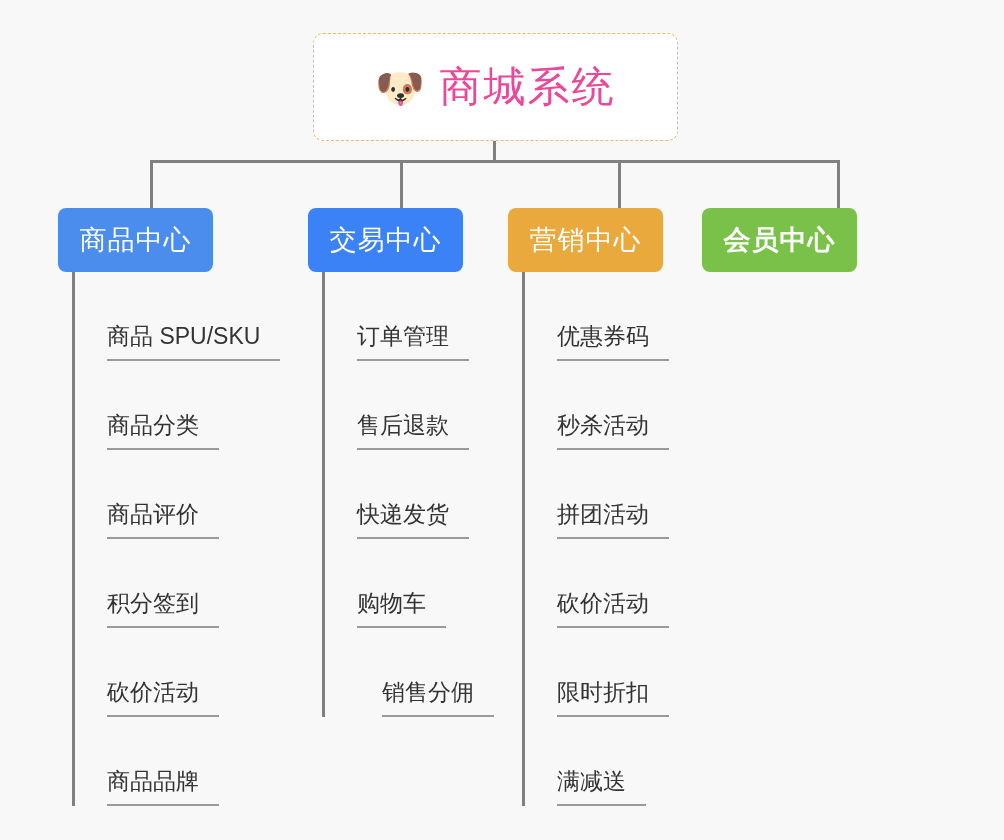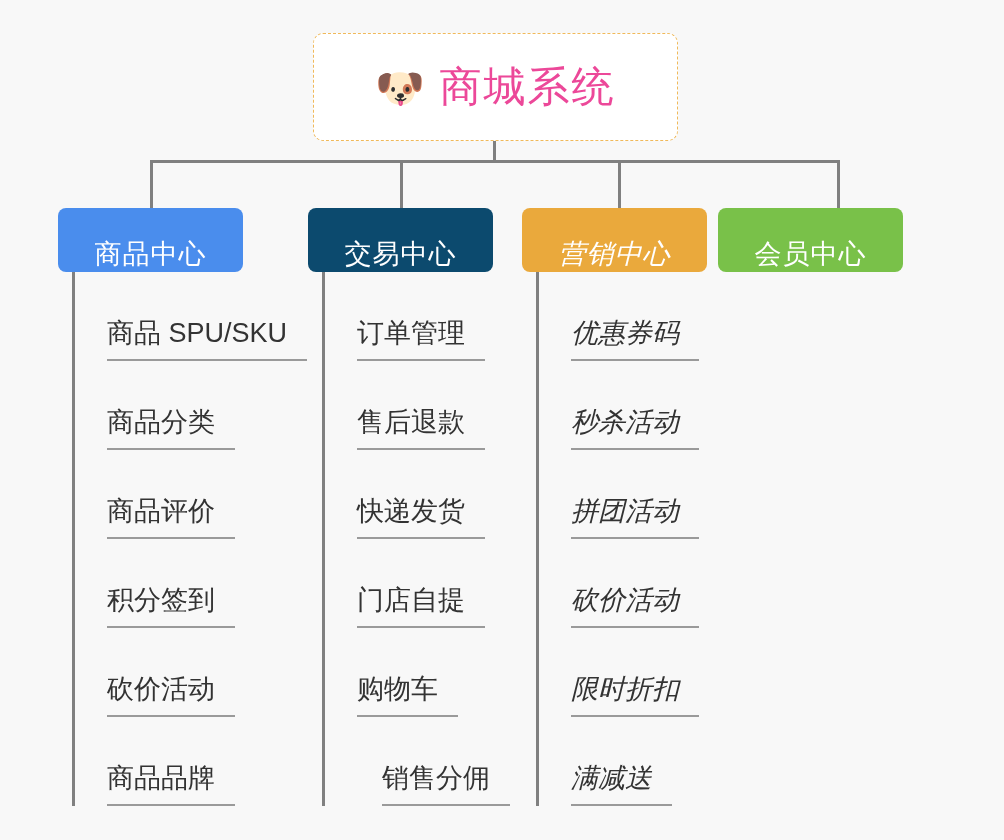--- a/index.html
+++ b/index.html
@@ -77,30 +77,30 @@
   .b3 { left: 618px; }
   .b4 { left: 837px; }
 
   
   .branch {
     position: absolute;
     top: 208px;
   }
   .branch-products  { left: 58px;  }
   .branch-trade     { left: 308px; }
-  .branch-marketing { left: 522px; font-style: italic; }
-  .branch-member    { left: 718px; }
+  .branch-marketing { left: 508px; }
+  .branch-member    { left: 702px; font-weight: bold; }
 
   .branch-header {
-    width: 185px;
+    width: 155px;
     height: 64px;
     box-sizing: border-box;
     border-radius: 8px;
     display: flex;
-    align-items: flex-end;
+    align-items: center;
     justify-content: center;
     color: #ffffff;
     font-size: 27px;
     letter-spacing: 1px;
     white-space: nowrap;
   }
 
   
   .leaf-list {
     position: relative;
@@ -113,21 +113,21 @@
   }
   .leaf-item {
     height: 89px;
     box-sizing: border-box;
     display: flex;
     align-items: flex-end;
     padding-left: 32px;
   }
   .leaf-label {
     display: inline-block;
-    font-size: 27px;
+    font-size: 23px;
     color: #333333;
     white-space: nowrap;
     padding: 0 20px 8px 0;
     border-bottom: 2px solid #ec4899;
     line-height: 1.25;
   }
 </style>
 </head>
 <body style="background: rgb(248, 248, 248);">
 
@@ -165,35 +165,32 @@
       <li class="leaf-item">
           <span class="leaf-label" style="border-bottom-color: rgb(154, 154, 154);">砍价活动</span>
         </li>
       <li class="leaf-item">
           <span class="leaf-label" style="border-bottom-color: rgb(154, 154, 154);">商品品牌</span>
         </li>
     </ul>
   </div>
 
   <div class="branch branch-trade">
-    <div class="branch-header" style="background: #0c4a6e;">
+    <div class="branch-header" style="background: #3b82f6;">
       <span>交易中心</span>
     </div>
     <ul class="leaf-list" style="border-left-color: rgb(128, 128, 128);">
       <li class="leaf-item">
           <span class="leaf-label" style="border-bottom-color: rgb(154, 154, 154);">订单管理</span>
         </li>
       <li class="leaf-item">
           <span class="leaf-label" style="border-bottom-color: rgb(154, 154, 154);">售后退款</span>
         </li>
       <li class="leaf-item">
           <span class="leaf-label" style="border-bottom-color: rgb(154, 154, 154);">快递发货</span>
-        </li>
-      <li class="leaf-item">
-          <span class="leaf-label" style="border-bottom-color: rgb(154, 154, 154);">门店自提</span>
         </li>
       <li class="leaf-item">
           <span class="leaf-label" style="border-bottom-color: rgb(154, 154, 154);">购物车</span>
         </li>
       <li class="leaf-item">
           <span class="leaf-label" style="border-bottom-color: rgb(154, 154, 154); margin-left: 25px;">销售分佣</span>
         </li>
     </ul>
   </div>
 

